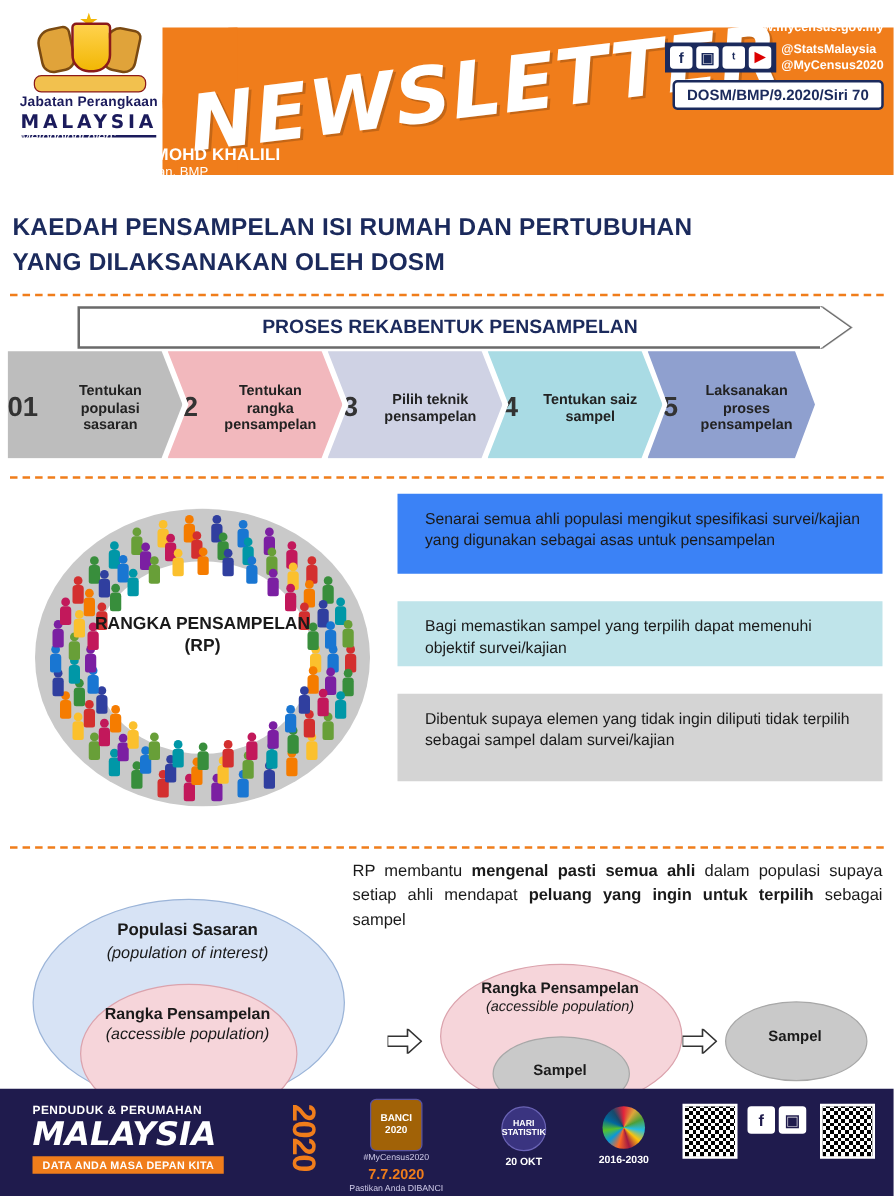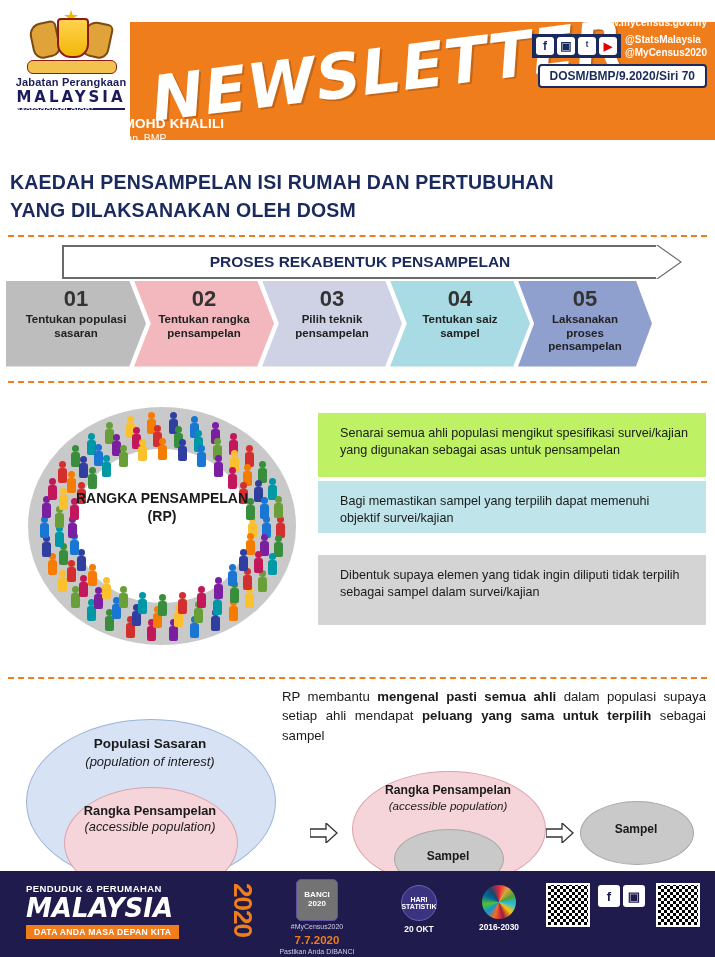--- a/index.html
+++ b/index.html
@@ -120,21 +120,21 @@
     border-top:17px solid transparent;border-bottom:17px solid transparent;
     filter:drop-shadow(2px 0 0 #6a6a6a);
   }
   .proc-banner span{
     display:block;text-align:center;line-height:30px;
     font-size:15.5px;font-weight:bold;color:#1b2a5c;
   }
   .chev-row{position:absolute;left:6px;top:36px;display:flex;}
   .chev{
     position:relative;width:140px;height:86px;margin-right:-12px;
-    display:flex;flex-direction:column;align-items:center;justify-content:flex-start;
+    display:flex;flex-direction:row;align-items:center;justify-content:flex-start;
     padding-top:6px;box-sizing:border-box;
     clip-path:polygon(0 0, 88% 0, 100% 50%, 88% 100%, 0 100%, 12% 50%);
   }
   .chev:first-child{clip-path:polygon(0 0, 88% 0, 100% 50%, 88% 100%, 0 100%);}
   .chev .num{font-size:22px;font-weight:bold;color:#333;line-height:1.1;}
   .chev .txt{
     font-size:11.5px;font-weight:bold;color:#222;text-align:center;
     line-height:1.2;margin-top:2px;padding:0 16px;
   }
   .c1{background:#bdbdbd;}
@@ -168,21 +168,21 @@
   .note{
     position:absolute;left:318px;width:388px;
     box-sizing:border-box;padding:12px 14px 12px 22px;
     font-size:12.6px;line-height:1.42;color:#1a1a1a;
   }
   .note:before{
     content:"";position:absolute;left:-20px;top:0;
     border-right:20px solid currentColor;
     border-top:0 solid transparent;border-bottom:0 solid transparent;
   }
-  .n1{top:24px;background:#bef264;height:64px;}
+  .n1{top:6px;background:#3b82f6;height:64px;}
   .n2{top:92px;background:#bfe4ea;height:52px;}
   .n3{top:166px;background:#d4d4d4;height:70px;}
   .n-arrow{position:absolute;left:-22px;top:0;width:0;height:0;}
 
   
   .venn{position:relative;height:230px;margin-top:4px;}
   .para{
     position:absolute;left:282px;top:4px;width:424px;
     font-size:13.2px;line-height:1.5;color:#1a1a1a;text-align:justify;
   }
@@ -272,21 +272,21 @@
     writing-mode:vertical-rl;letter-spacing:-1px;line-height:1;
   }
   .banci .tag{
     margin-top:4px;display:inline-block;background:#f07d1b;color:#fff;
     font-size:8.6px;font-weight:bold;padding:2px 8px;letter-spacing:.3px;
   }
   .mycensus{
     position:absolute;left:272px;top:8px;width:90px;text-align:center;color:#fff;
   }
   .mc-badge{
-    width:40px;height:40px;margin:0 auto;background:#737373;border:1px solid #5a54a0;
+    width:40px;height:40px;margin:0 auto;background:#a16207;border:1px solid #5a54a0;
     border-radius:5px;display:flex;align-items:center;justify-content:center;
     font-size:8px;font-weight:bold;color:#fff;text-align:center;line-height:1.1;
   }
   .mc-date{font-size:11.5px;font-weight:bold;color:#f07d1b;margin-top:3px;}
   .mc-sub{font-size:7px;color:#cfcbe8;margin-top:2px;line-height:1.15;}
   .hari{
     position:absolute;left:380px;top:14px;width:78px;text-align:center;color:#fff;
   }
   .hari-logo{
     width:34px;height:34px;margin:0 auto;border-radius:50%;
@@ -811,21 +811,21 @@
       <polygon points="20,0 20,52 0,26" fill="#bfe4ea"></polygon>
     </svg>
     <span>Bagi memastikan sampel yang terpilih dapat memenuhi objektif survei/kajian</span>
   </div>
 </div>
 
 <div class="sep"></div>
 
 <div class="venn">
   <div class="para">
-    <span>RP membantu </span><b>mengenal pasti semua ahli</b><span> dalam populasi supaya setiap ahli mendapat </span><b>peluang yang sama untuk terpilih</b><span> sebagai sampel</span>
+    <span>RP membantu </span><b>mengenal pasti semua ahli</b><span> dalam populasi supaya setiap ahli mendapat </span><b>peluang yang ingin untuk terpilih</b><span> sebagai sampel</span>
   </div>
 
   <div class="big-ellipse"></div>
   <div class="big-label">
     <div>Populasi Sasaran</div>
     <em>(population of interest)</em>
   </div>
 
   <div class="small-ellipse"></div>
   <div class="small-label">

